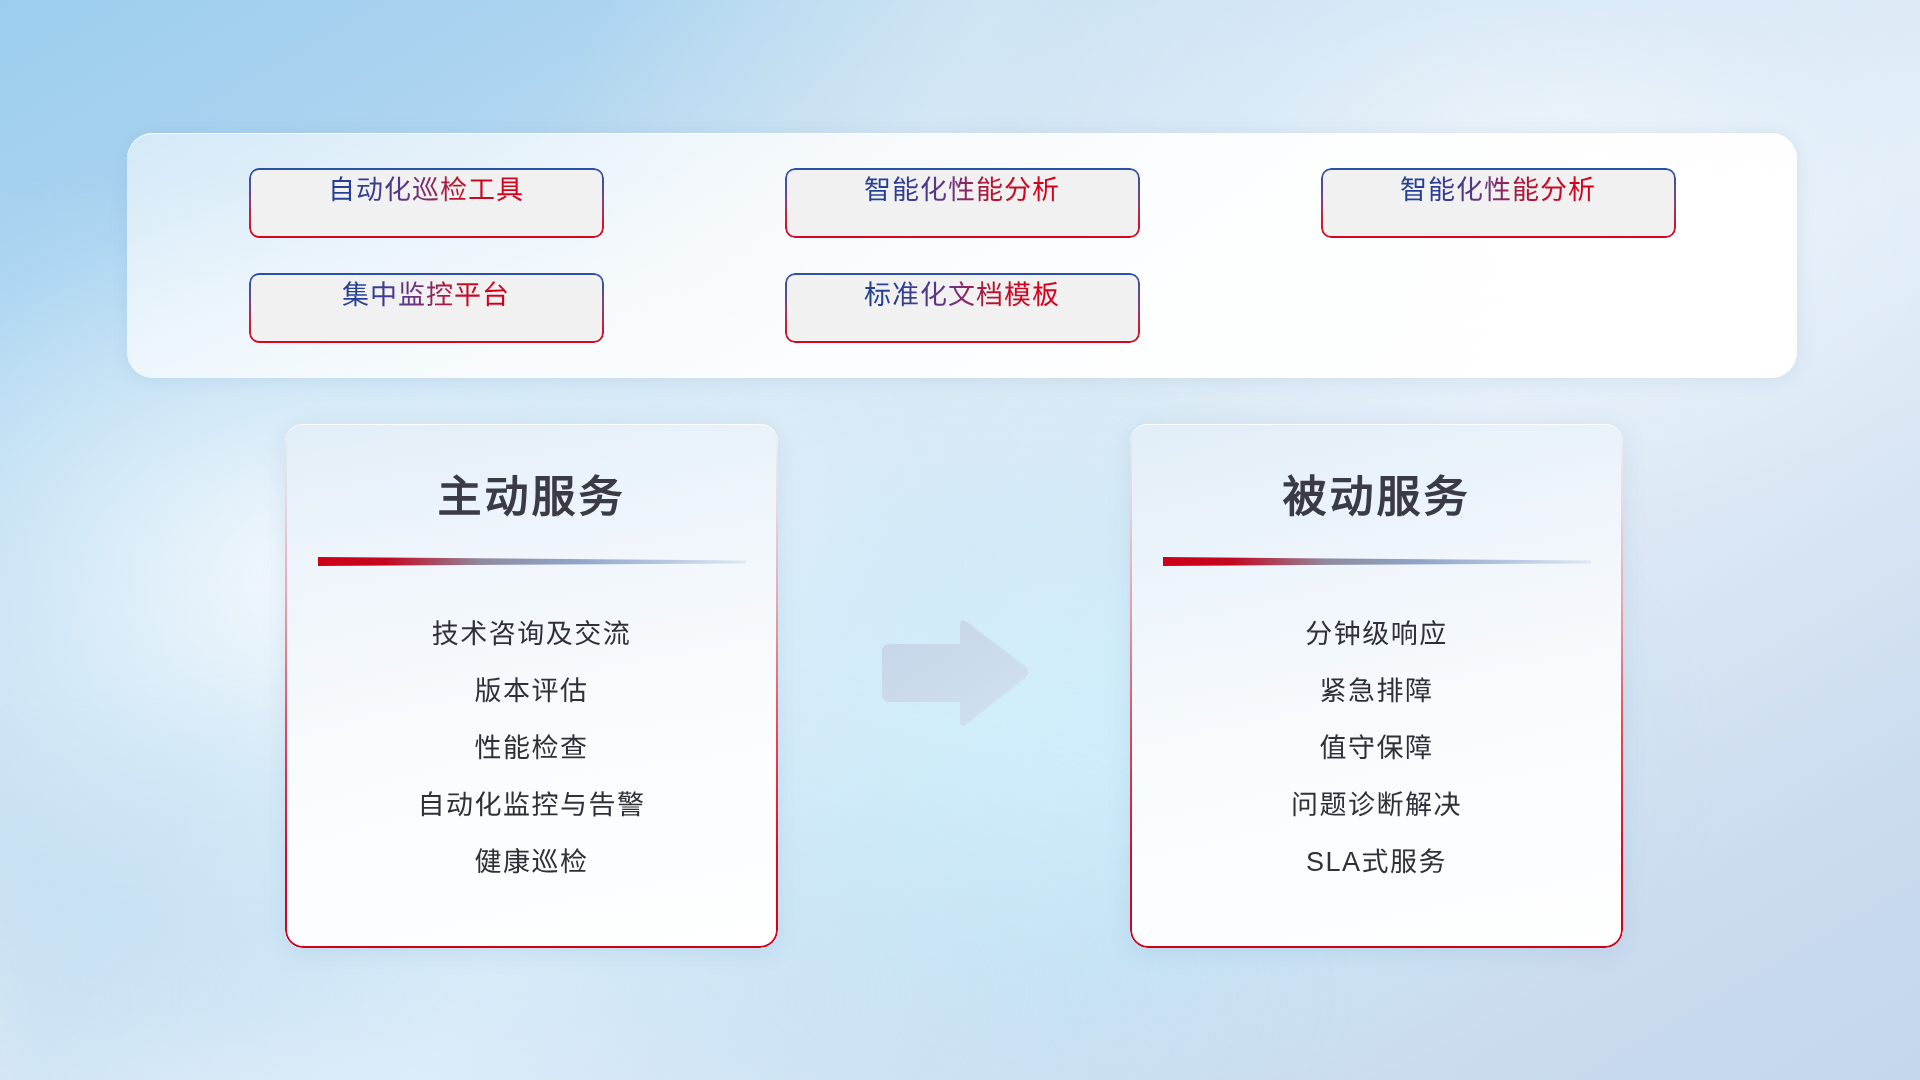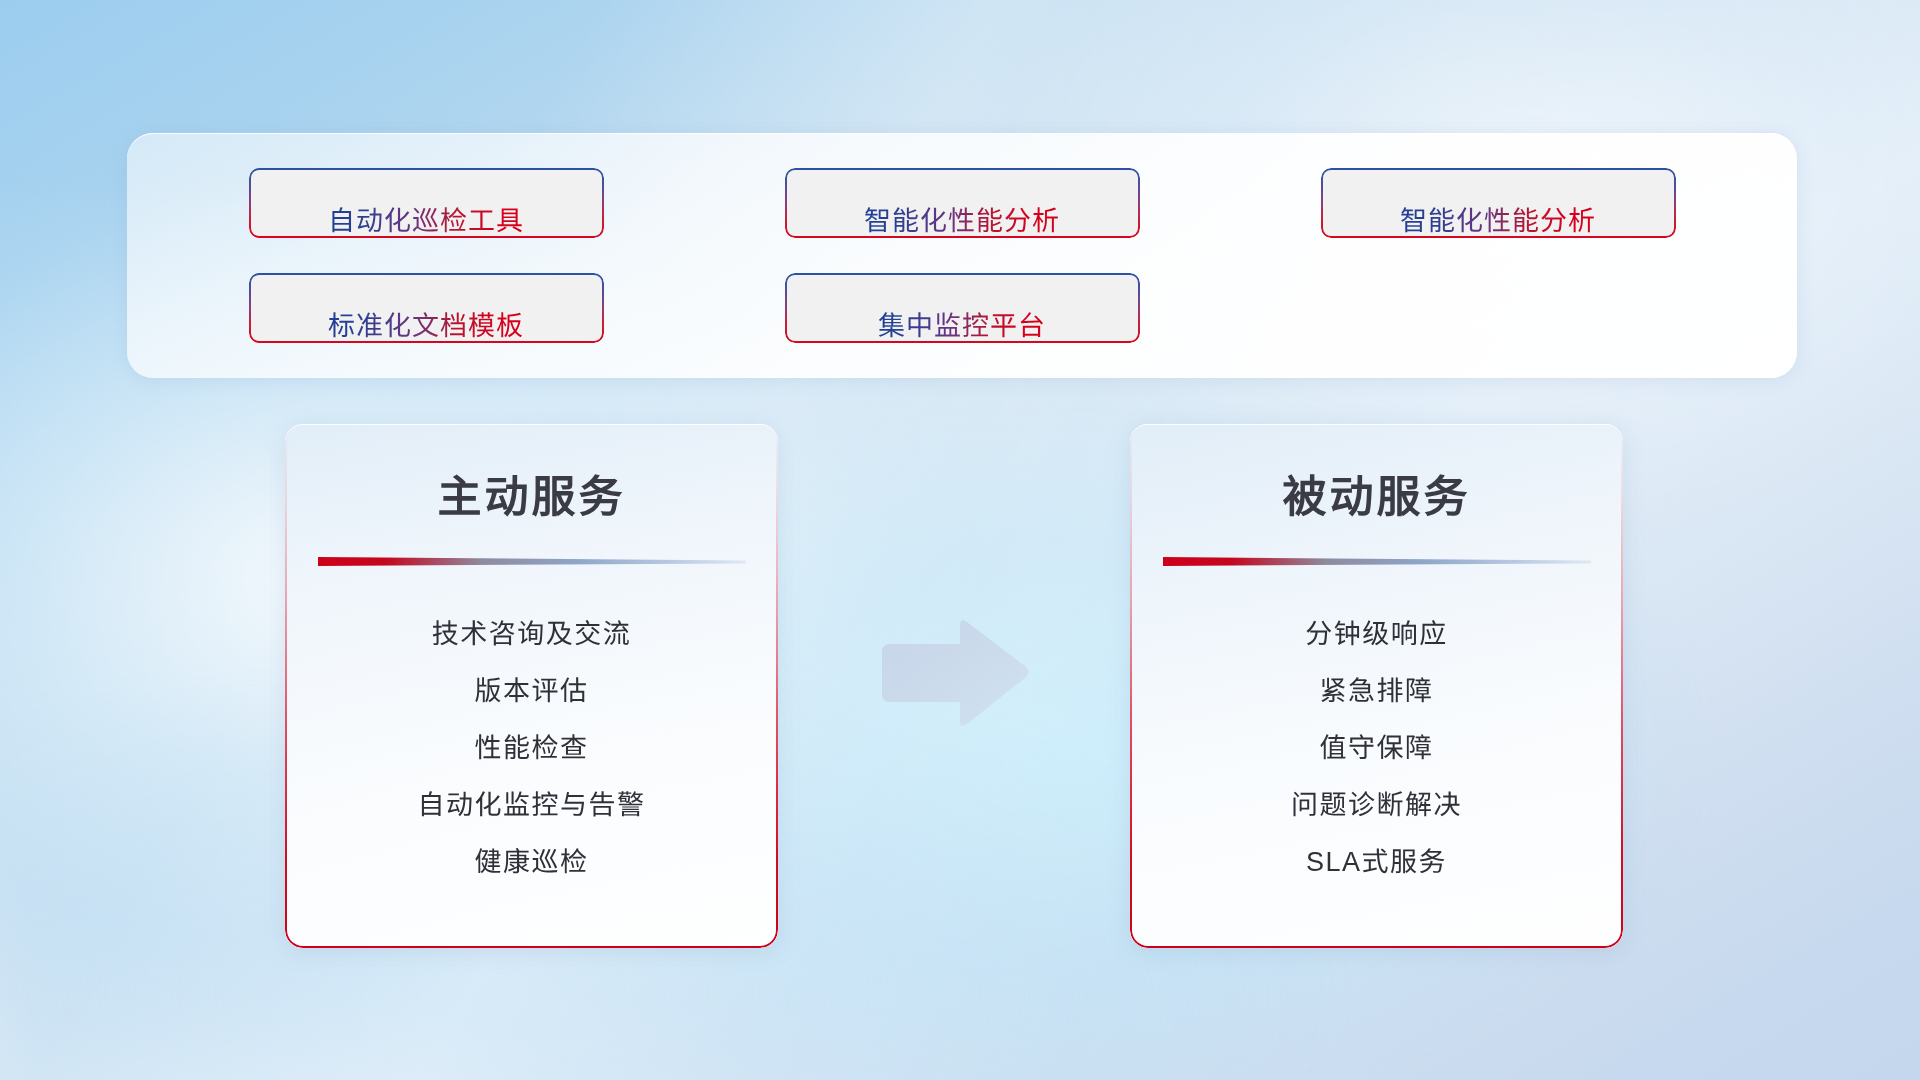--- a/index.html
+++ b/index.html
@@ -115,21 +115,21 @@
     row-gap: 6px;
   }
 
   .pill {
     position: relative;
     width: 355px;
     height: 70px;
     border-radius: 10px;
     background: #f1f1f1;
     display: flex;
-    align-items: flex-end;
+    align-items: flex-start;
     justify-content: center;
     cursor: default;
   }
   
   .pill::before {
     content: "";
     position: absolute;
     inset: 0;
     border-radius: 10px;
     padding: 2px;
@@ -277,25 +277,25 @@
 
     <div class="pill">
       <span class="pill-label">智能化性能分析</span>
     </div>
 
     <div class="pill">
       <span class="pill-label">智能化性能分析</span>
     </div>
 
     <div class="pill">
+      <span class="pill-label">集中监控平台</span>
+    </div>
+
+    <div class="pill">
       <span class="pill-label">标准化文档模板</span>
-    </div>
-
-    <div class="pill">
-      <span class="pill-label">集中监控平台</span>
     </div>
 
   </section>
 
   <section id="card-proactive" class="service-card">
     <h2 class="card-title">主动服务</h2>
 
     <div class="card-divider">
       <svg viewBox="0 0 428 13" preserveAspectRatio="none" aria-hidden="true">
         <defs>

